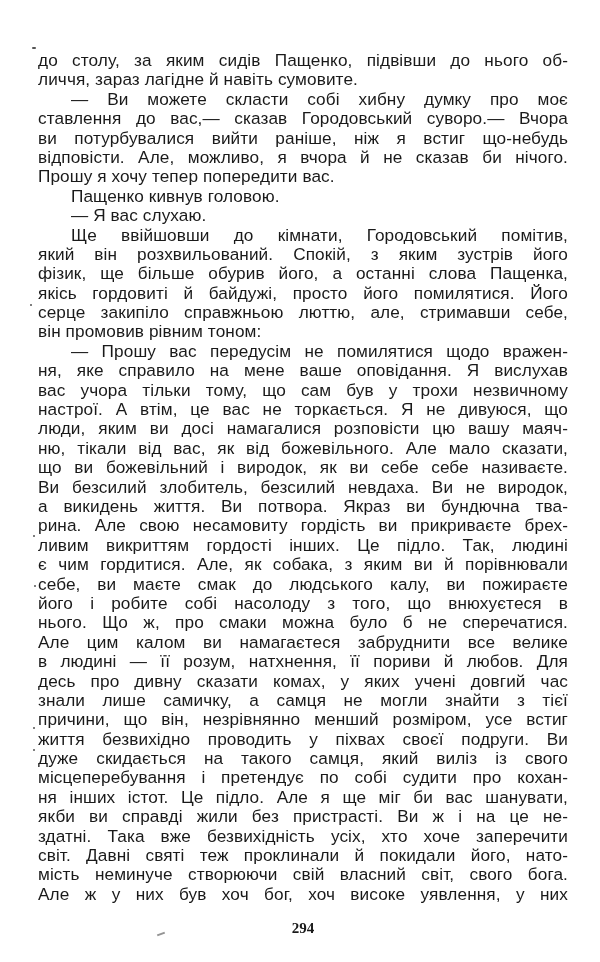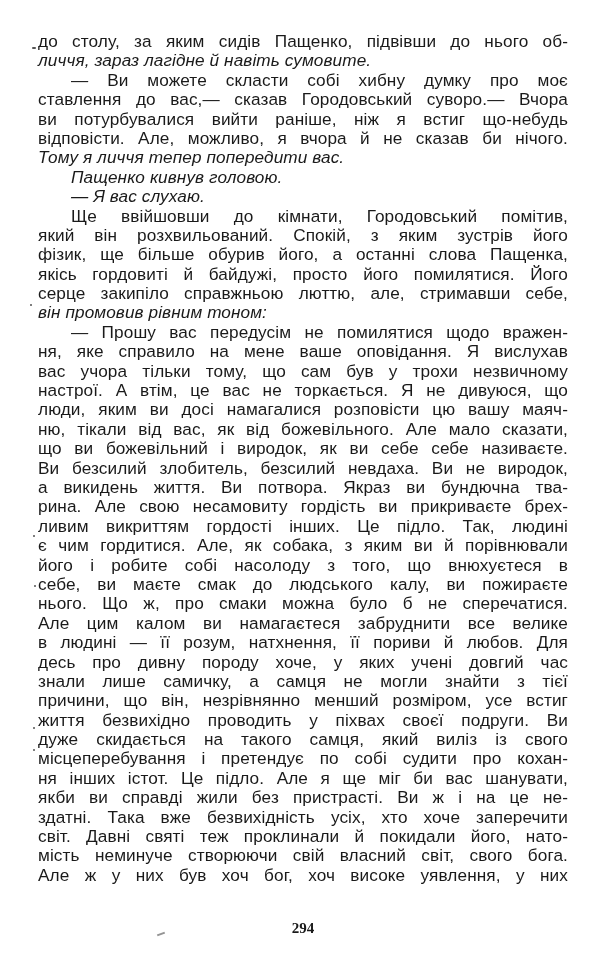--- a/index.html
+++ b/index.html
@@ -11,36 +11,35 @@
       width: 600px;
       height: 962px;
       position: relative;
       overflow: hidden;
       color: #1a1a1a;
       font-family: "Liberation Sans Narrow", "Liberation Sans", sans-serif;
     }
     .page {
       position: absolute;
       left: 38px;
-      top: 32px;
+      top: 51px;
       width: 530px;
     }
     .line {
       height: 19.4px;
       line-height: 19.4px;
       font-size: 17.2px;
       white-space: nowrap;
       text-align: justify;
       text-align-last: justify;
       letter-spacing: 0.1px;
       transform-origin: left center;
     }
     .line.last {
       text-align-last: left;
-      font-style: italic;
     }
     .line.indent {
       padding-left: 33px;
     }
     .page-number {
       position: absolute;
       top: 920px;
       left: 0;
       width: 606px;
       text-align: center;
@@ -70,47 +69,47 @@
 </head>
 <body>
 
 <div class="page" id="page-body">
     <div class="line">до столу, за яким сидів Пащенко, підвівши до нього об-</div>
     <div class="line last">личчя, зараз лагідне й навіть сумовите.</div>
     <div class="line indent">— Ви можете скласти собі хибну думку про моє</div>
     <div class="line">ставлення до вас,— сказав Городовський суворо.— Вчора</div>
     <div class="line">ви потурбувалися вийти раніше, ніж я встиг що-небудь</div>
     <div class="line">відповісти. Але, можливо, я вчора й не сказав би нічого.</div>
-    <div class="line last">Тому я личчя тепер попередити вас.</div>
+    <div class="line last">Прошу я хочу тепер попередити вас.</div>
     <div class="line indent last">Пащенко кивнув головою.</div>
     <div class="line indent last">— Я вас слухаю.</div>
     <div class="line indent">Ще ввійшовши до кімнати, Городовський помітив,</div>
     <div class="line">який він розхвильований. Спокій, з яким зустрів його</div>
     <div class="line">фізик, ще більше обурив його, а останні слова Пащенка,</div>
     <div class="line">якісь гордовиті й байдужі, просто його помилятися. Його</div>
     <div class="line">серце закипіло справжньою люттю, але, стримавши себе,</div>
     <div class="line last">він промовив рівним тоном:</div>
     <div class="line indent">— Прошу вас передусім не помилятися щодо вражен-</div>
     <div class="line">ня, яке справило на мене ваше оповідання. Я вислухав</div>
     <div class="line">вас учора тільки тому, що сам був у трохи незвичному</div>
     <div class="line">настрої. А втім, це вас не торкається. Я не дивуюся, що</div>
     <div class="line">люди, яким ви досі намагалися розповісти цю вашу маяч-</div>
     <div class="line">ню, тікали від вас, як від божевільного. Але мало сказати,</div>
     <div class="line">що ви божевільний і виродок, як ви себе себе називаєте.</div>
     <div class="line">Ви безсилий злобитель, безсилий невдаха. Ви не виродок,</div>
     <div class="line">а викидень життя. Ви потвора. Якраз ви бундючна тва-</div>
     <div class="line">рина. Але свою несамовиту гордість ви прикриваєте брех-</div>
     <div class="line">ливим викриттям гордості інших. Це підло. Так, людині</div>
     <div class="line">є чим гордитися. Але, як собака, з яким ви й порівнювали</div>
+    <div class="line">себе, ви маєте смак до людського калу, ви пожираєте</div>
     <div class="line">його і робите собі насолоду з того, що внюхуєтеся в</div>
-    <div class="line">себе, ви маєте смак до людського калу, ви пожираєте</div>
     <div class="line">нього. Що ж, про смаки можна було б не сперечатися.</div>
     <div class="line">Але цим калом ви намагаєтеся забруднити все велике</div>
     <div class="line">в людині — її розум, натхнення, її пориви й любов. Для</div>
-    <div class="line">десь про дивну породу хоче, у яких учені довгий час</div>
+    <div class="line">десь про дивну сказати комах, у яких учені довгий час</div>
     <div class="line">знали лише самичку, а самця не могли знайти з тієї</div>
     <div class="line">причини, що він, незрівнянно менший розміром, усе встиг</div>
     <div class="line">життя безвихідно проводить у піхвах своєї подруги. Ви</div>
     <div class="line">дуже скидається на такого самця, який виліз із свого</div>
     <div class="line">місцеперебування і претендує по собі судити про кохан-</div>
     <div class="line">ня інших істот. Це підло. Але я ще міг би вас шанувати,</div>
     <div class="line">якби ви справді жили без пристрасті. Ви ж і на це не-</div>
     <div class="line">здатні. Така вже безвихідність усіх, хто хоче заперечити</div>
     <div class="line">світ. Давні святі теж проклинали й покидали його, нато-</div>
     <div class="line">мість неминуче створюючи свій власний світ, свого бога.</div>

